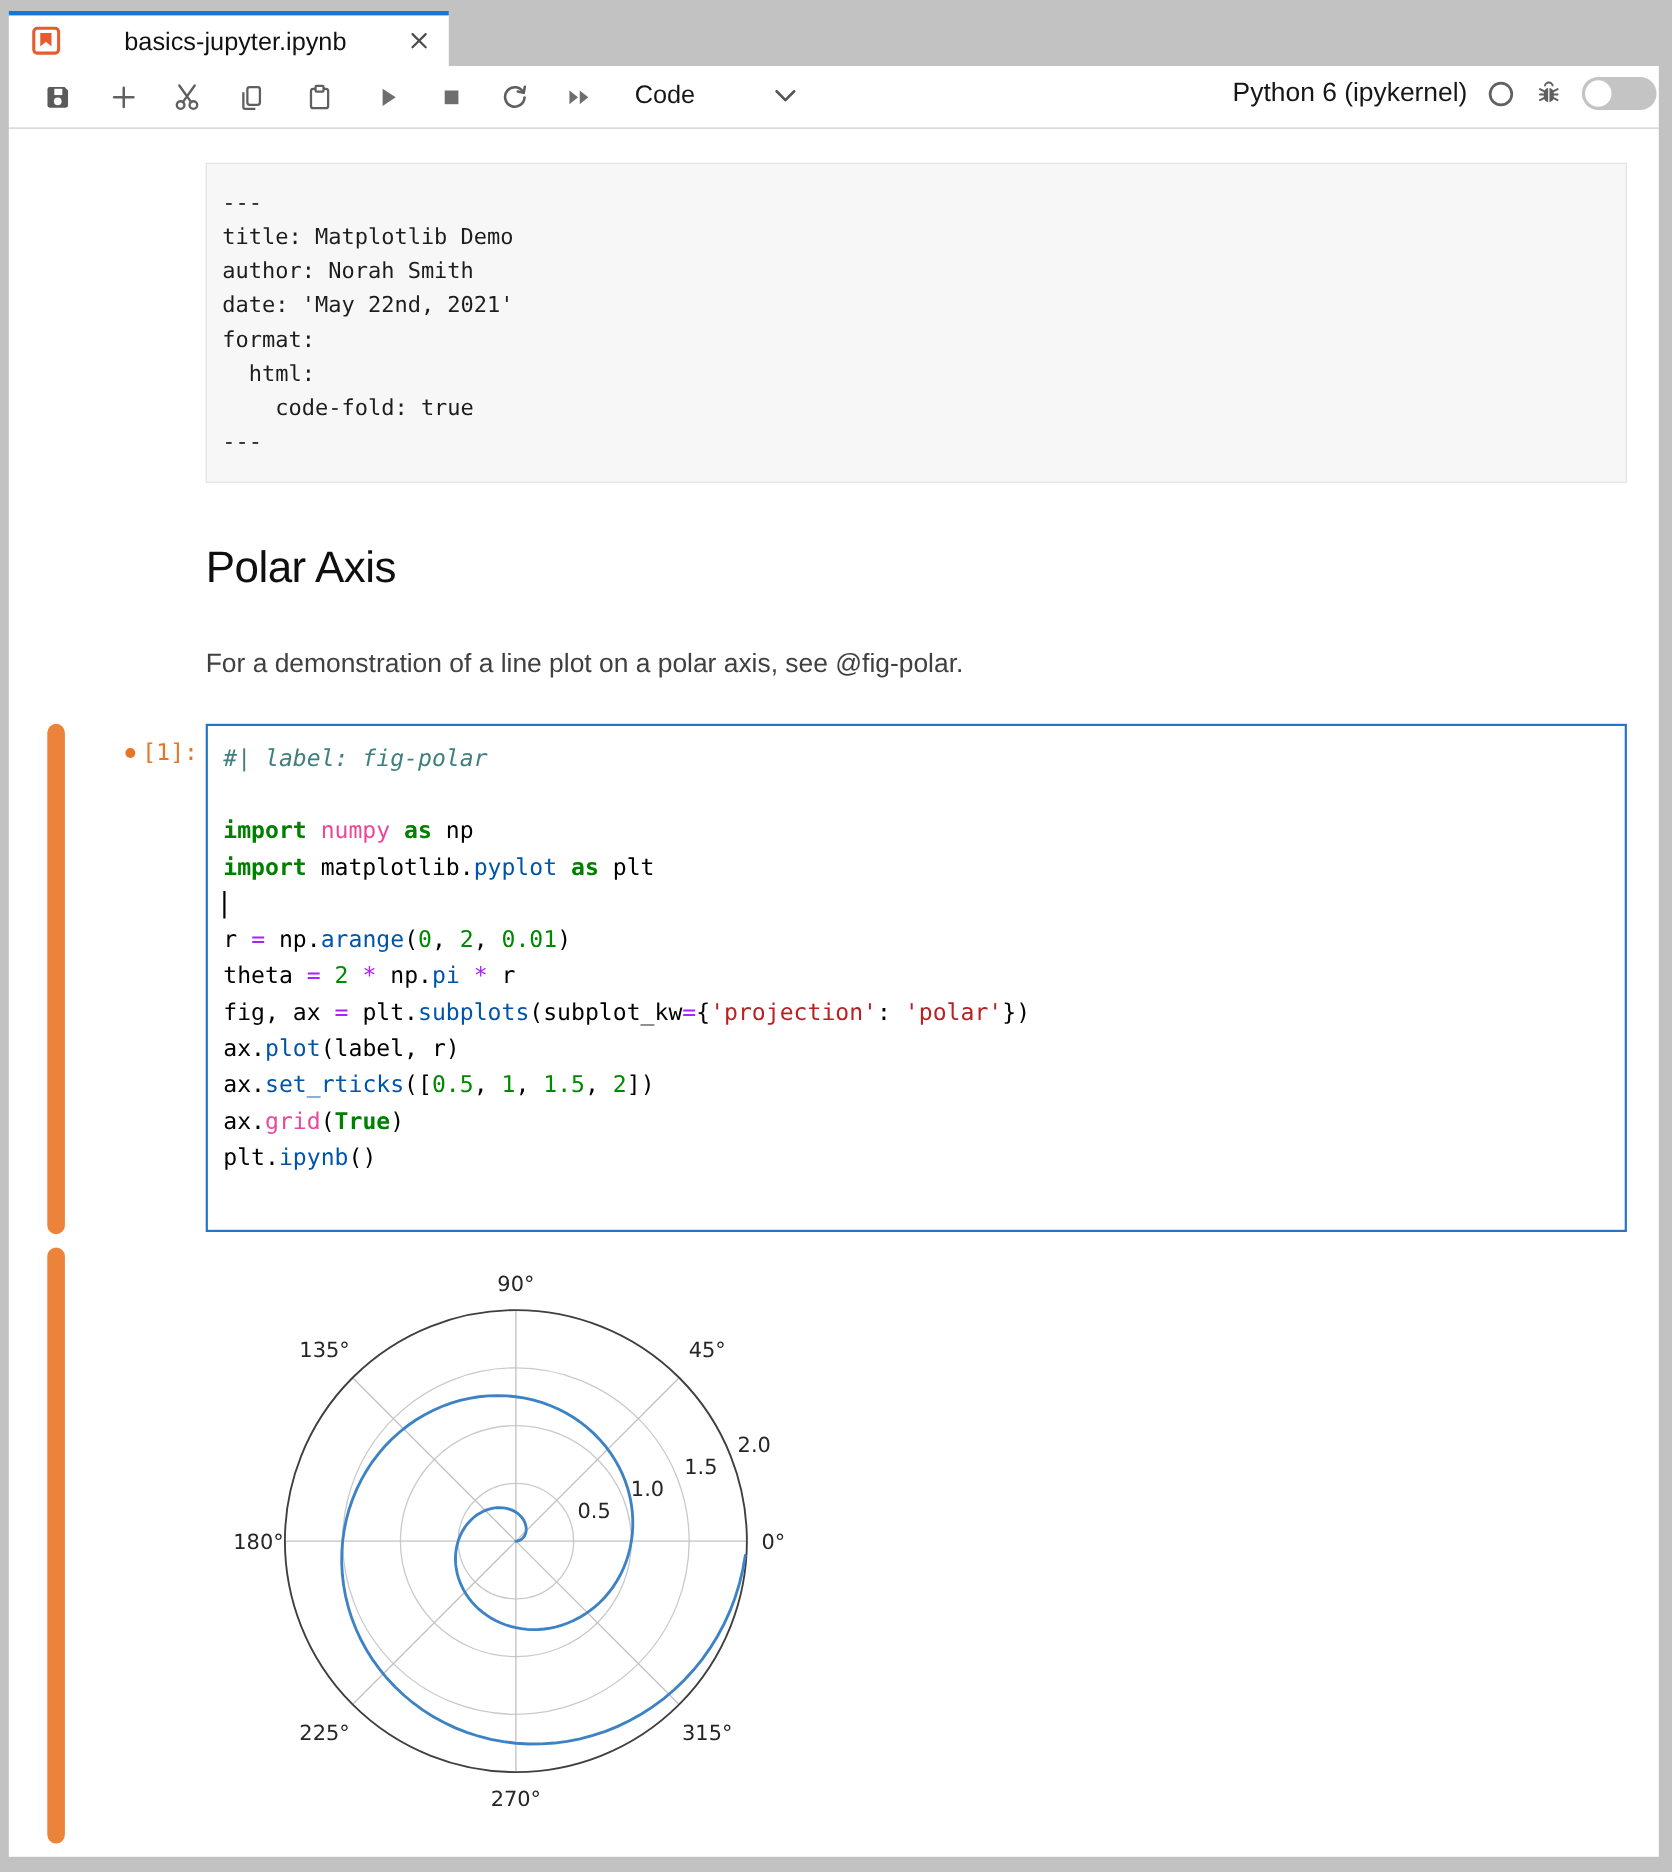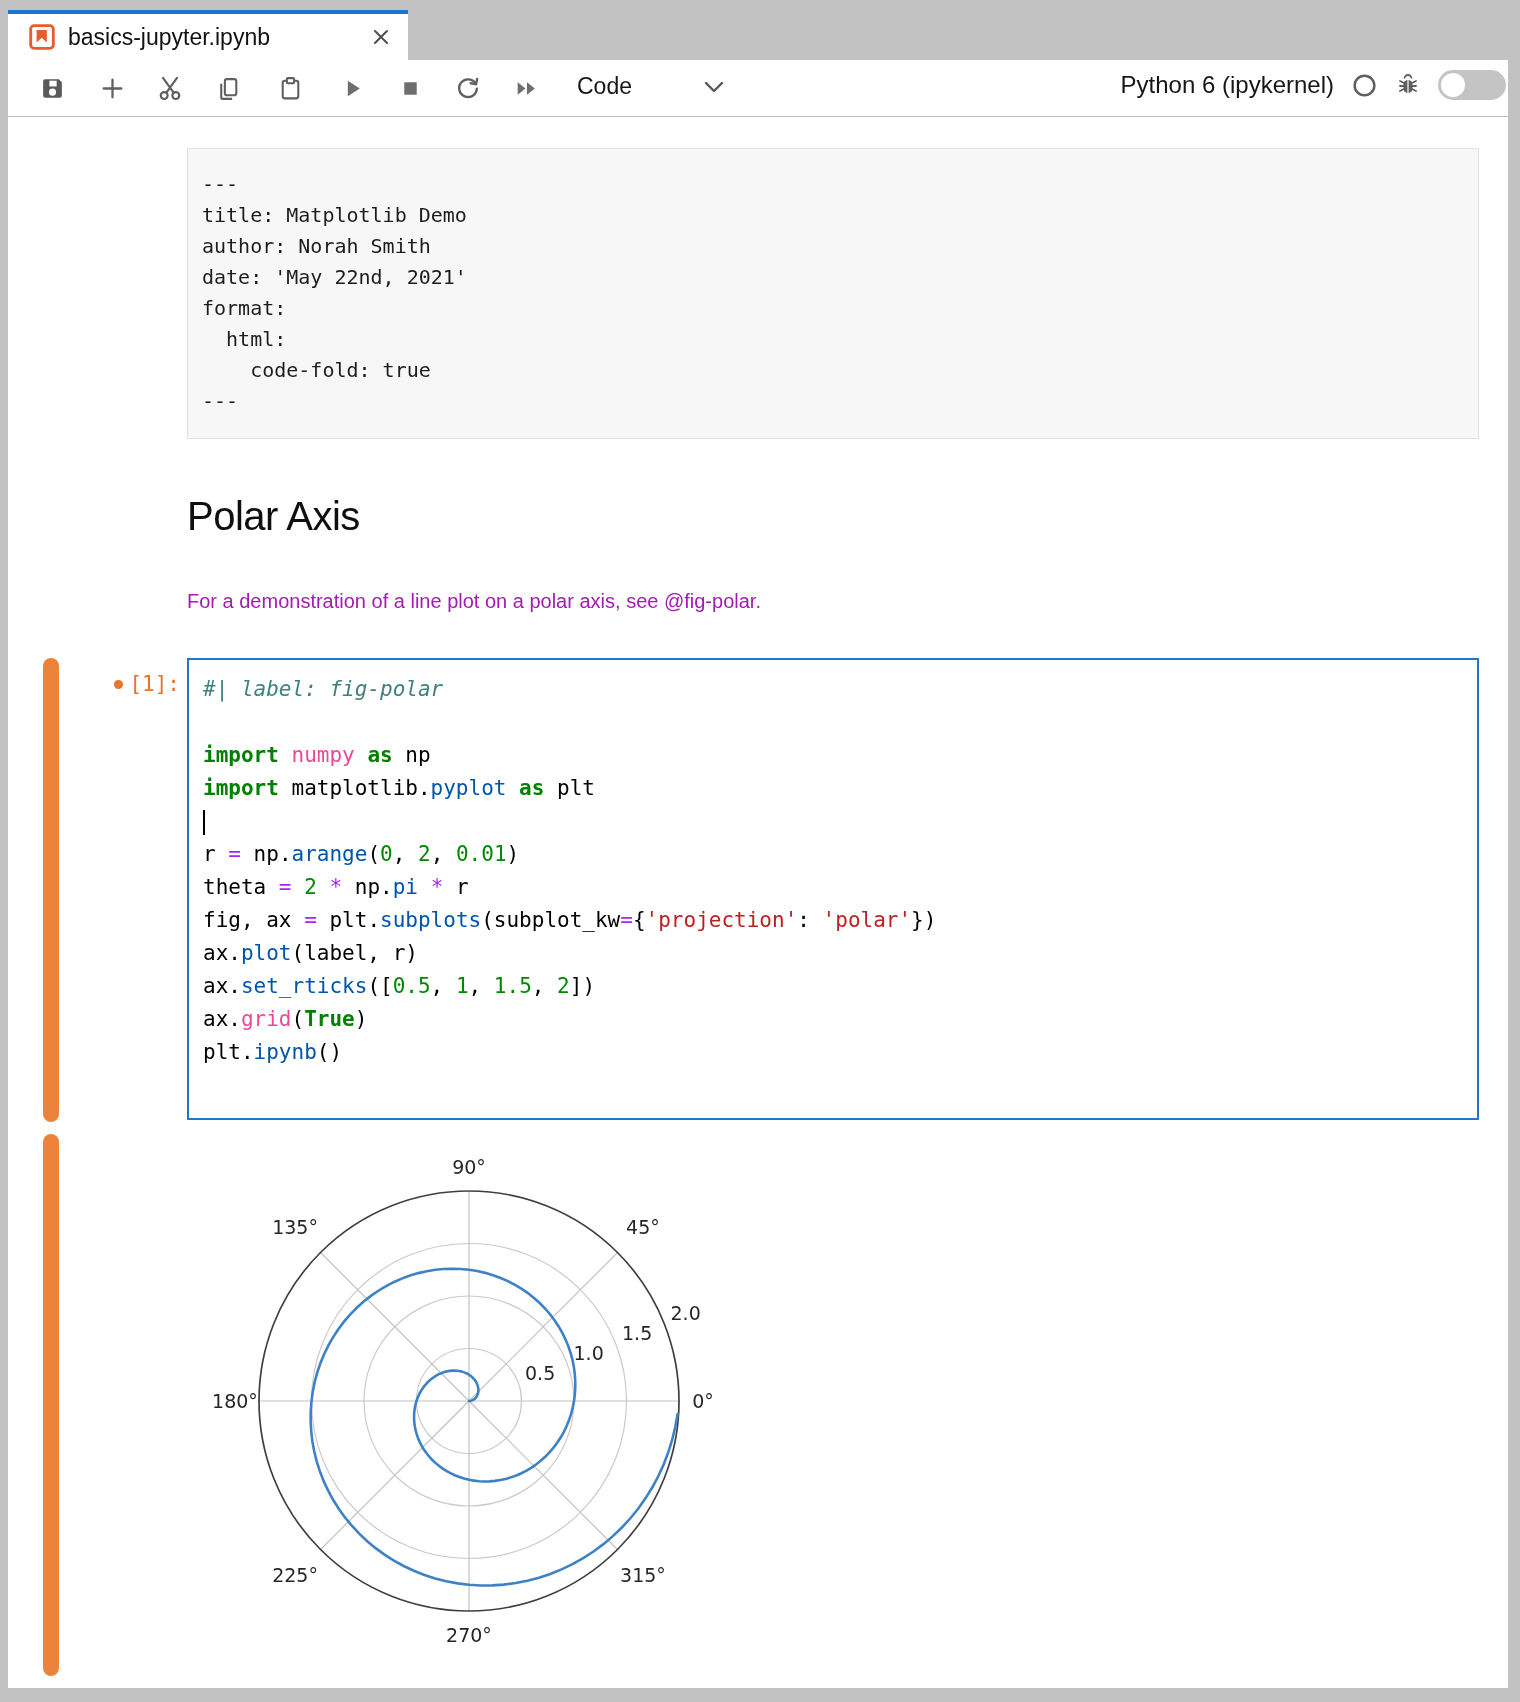--- a/index.html
+++ b/index.html
@@ -2,42 +2,42 @@
 <html><head>
 <meta charset="utf-8">
 <style>
   * { margin:0; padding:0; box-sizing:border-box; }
   html,body { width:1520px; height:1702px; }
   body { position:relative; background:#c2c2c2; font-family:"Liberation Sans", sans-serif; overflow:hidden; }
   .abs { position:absolute; }
 
   
   .tab { left:8px; top:10px; width:400px; height:50px; background:#ffffff;
-         border-top:4px solid #1976d2; display:flex; align-items:center; padding:0 14px 0 20px; }
+         border-top:4px solid #1976d2; display:flex; align-items:center; padding:0 14px 0 20px;text-align:center; }
   .tab-title { font-size:23px; color:#111; margin-left:12px; flex:1; white-space:nowrap; }
   .tab .close { margin-left:8px; width:26px; height:26px; display:flex; align-items:center; justify-content:center; cursor:pointer; }
 
   
   .toolbar { left:8px; top:60px; width:1500px; height:57px; background:#ffffff; border-bottom:1px solid #bdbdbd; }
   .tbtn { position:absolute; top:74px; width:28px; height:28px; display:flex; align-items:center; justify-content:center; cursor:pointer; }
   .celltype { position:absolute; top:73px; left:577px; font-size:23px; color:#161616; cursor:pointer; }
   .chev { position:absolute; top:80px; left:703px; }
   .kernel-group { position:absolute; top:70px; right:14px; display:flex; align-items:center; gap:17px; }
   .kernel-name { font-size:24px; color:#161616; cursor:pointer; white-space:nowrap; }
   .toggle { width:68px; height:30px; border-radius:15px; background:#c4c4c4; position:relative; cursor:pointer; }
   .toggle .knob { position:absolute; left:3px; top:3px; width:24px; height:24px; border-radius:50%; background:#ffffff; }
 
   
   .content-bg { left:8px; top:117px; width:1500px; height:1571px; background:#ffffff; }
 
   .raw-cell { left:187px; top:148px; width:1292px; height:291px; background:#f7f7f7; border:1px solid #e2e2e2; }
   .raw-cell pre { font-family:"DejaVu Sans Mono", monospace; font-size:20px; line-height:31px; color:#1d1d1d; padding:20px 14px; white-space:pre; }
 
   .md-heading { left:187px; top:494px; font-size:40px; font-weight:400; color:#0f0f0f; letter-spacing:-0.5px; }
-  .md-para { left:187px; top:590px; font-size:20px; color:#a21caf;text-align:center; }
+  .md-para { left:187px; top:590px; font-size:24px; color:#404040;text-align:center; }
 
   .code-cell { left:187px; top:658px; width:1292px; height:462px; background:#ffffff; border:2px solid #2574c9; }
   .code-area { padding:13px 14px; font-family:"DejaVu Sans Mono", monospace; font-size:21px; }
   .cl { height:33px; line-height:33px; white-space:pre; color:#000; }
   .tk-cm { font-style:italic; }
   .tk-kw { font-weight:bold; }
   .cursor { display:inline-block; width:2px; height:25px; background:#000; vertical-align:middle; }
 
   .prompt { left:84px; top:672px; width:96px; text-align:right; font-family:"DejaVu Sans Mono", monospace;
             font-size:21px; display:flex; align-items:center; justify-content:flex-end; gap:6px; }

